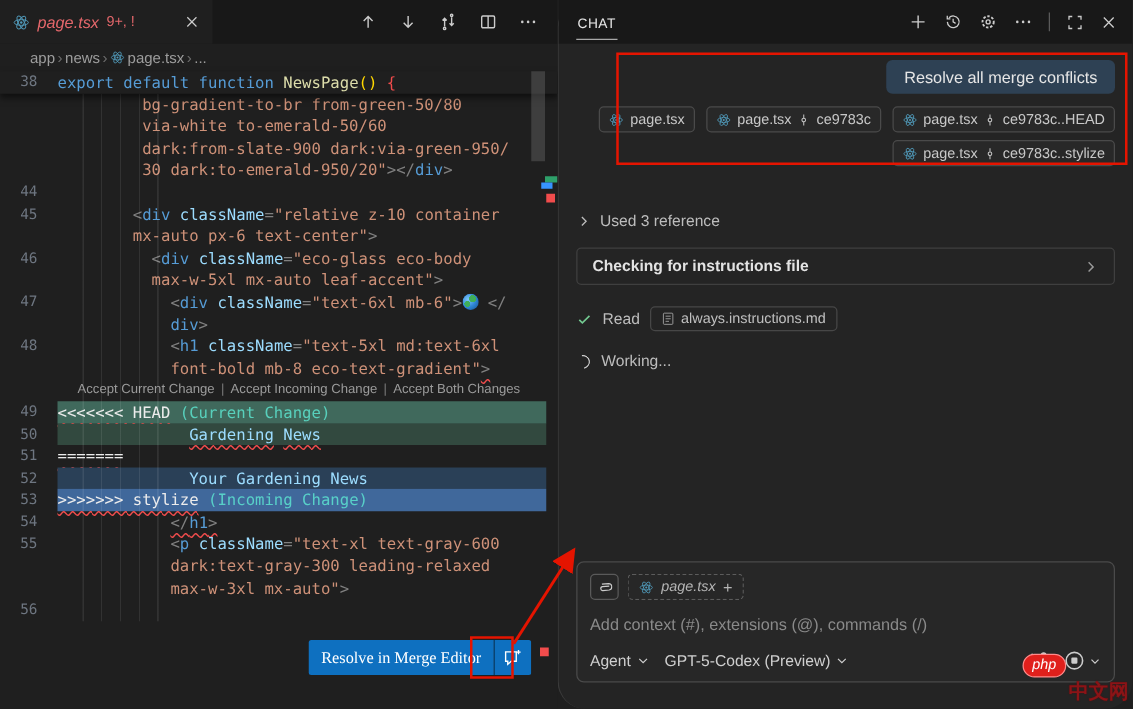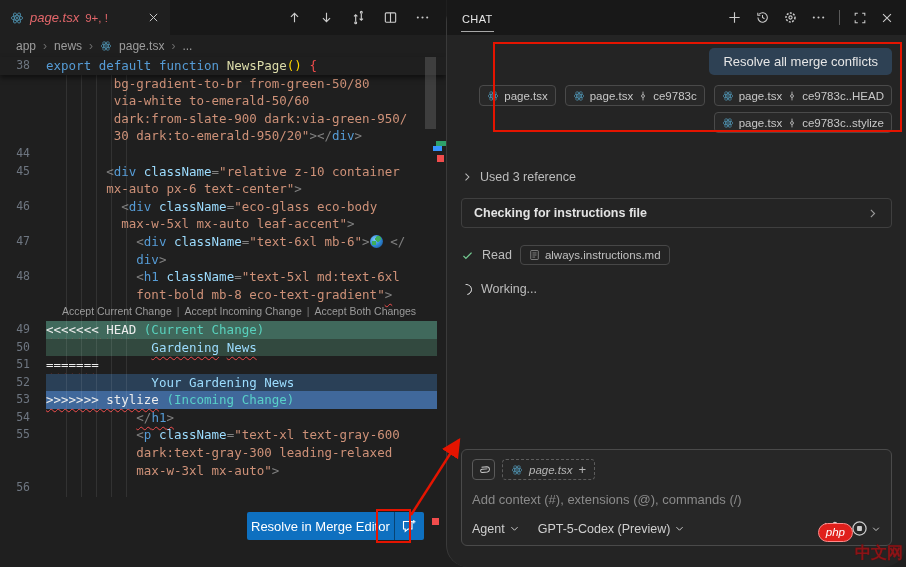--- a/index.html
+++ b/index.html
@@ -10,21 +10,21 @@
   .app { display:flex; width:906px; height:567px; }
 
   
   .editor-pane { width:446px; min-width:446px; position:relative; background:#1f1f1f; overflow:hidden; }
   .tabbar { height:35px; background:#181818; display:flex; align-items:stretch; }
   .tab { width:170px; background:#1f1f1f; display:flex; align-items:center; gap:6px; padding:0 10px; }
   .tab-name { color:#e4676b; font-style:italic; font-size:13px; }
   .tab-badge { color:#e4676b; font-size:11.5px; }
   .tab-close { margin-left:auto; }
   .editor-actions { margin-left:auto; display:flex; align-items:center; gap:17px; padding-right:16px; }
-  .breadcrumb { height:22px; display:flex; align-items:center; gap:7px; padding-left:16px; color:#9d9d9d; font-size:12px; }
+  .breadcrumb { height:22px; display:flex; align-items:center; gap:2px; padding-left:24px; color:#9d9d9d; font-size:12px; }
   .bc-sep { color:#6c6c6c; }
 
   .code { position:relative; font-family:"DejaVu Sans Mono","Liberation Mono",monospace; font-size:12.5px; padding-top:0; }
   .row { display:flex; height:17.6px; line-height:17.6px; }
   .row .ln { width:46px; min-width:46px; text-align:right; padding-right:16px; color:#6e7681; font-size:11.5px; }
   .row pre { margin:0; font:inherit; white-space:pre; flex:1; margin-right:9px; }
   .row.sticky { position:relative; z-index:4; background:#1f1f1f; box-shadow:0 3px 5px rgba(0,0,0,.5); }
   .bg-curhead pre { background:#40695c; }
   .bg-curbody pre { background:#32493f; }
   .bg-incbody pre { background:#2a4057; }
@@ -41,21 +41,21 @@
      background:
        radial-gradient(circle at 62% 30%, #3fae5a 0 23%, transparent 24%),
        radial-gradient(circle at 30% 62%, #3fae5a 0 19%, transparent 20%),
        radial-gradient(circle at 35% 35%, #7ec8ff 0%, #2f86d6 50%, #1d5fa0 85%);}
   .lens { font-family:"Liberation Sans",sans-serif; font-size:10.5px; color:#9b9b9b; padding-left:62px;
           display:flex; align-items:center; height:17.6px; gap:5px; }
   .lens .sep { color:#7a7a7a; }
 
   .resolve-btn { position:absolute; left:247px; top:512px; height:28px; display:flex; z-index:5; }
   .rb-main { background:#0e70c0; color:#fff; font-size:13px; display:flex; align-items:center;
-             padding:0 4px; border-radius:2px 0 0 2px; }
+             padding:0 10px; border-radius:2px 0 0 2px;font-family:Liberation Serif, serif; }
   .rb-icon { background:#0e70c0; width:30px; display:flex; align-items:center; justify-content:center;
              border-left:1px solid rgba(0,0,0,.4); border-radius:0 2px 2px 0; }
 
   .sb-thumb { position:absolute; left:425px; top:57px; width:11px; height:72px; background:rgba(121,121,121,.35); z-index:6;}
   .mark { position:absolute; z-index:6; }
   .mark-teal { left:436px; top:141px; width:10px; height:5px; background:#2ea06a; }
   .mark-blue { left:433px; top:146px; width:9px; height:5px; background:#3794ff; }
   .mark-red1 { left:437px; top:155px; width:7px; height:7px; background:#f14c4c; }
   .mark-red2 { left:432px; top:518px; width:7px; height:7px; background:#f14c4c; }
 
@@ -86,21 +86,21 @@
   .input-box { margin-top:auto; background:#272727; border:1px solid #4a4a4a; border-radius:6px; padding:9px 10px 8px; }
   .ctx-row { display:flex; align-items:center; gap:7px; }
   .attach-btn { width:23px; height:21px; border:1px solid #5a5a5a; border-radius:4px; display:flex; align-items:center; justify-content:center; }
   .ctx-chip { display:inline-flex; align-items:center; gap:6px; border:1px dashed #5c5c5c; border-radius:4px;
               padding:1px 8px; font-size:11.5px; color:#b5b5b5; height:21px; }
   .ctx-chip .fname { font-style:italic; }
   .ctx-plus { color:#b5b5b5; font-size:13px; }
   .placeholder { margin-top:12px; color:#8a8a8a; font-size:13px; }
   .ctl-row { margin-top:13px; display:flex; align-items:center; color:#cfcfcf; font-size:12.5px; }
   .mode-sel, .model-sel { display:flex; align-items:center; gap:4px; }
-  .model-sel { margin-left:18px; }
+  .model-sel { margin-left:12px; }
   .right-ctls { margin-left:auto; display:flex; align-items:center; gap:12px; }
   .stop-wrap { display:flex; align-items:center; gap:3px; }
 
   
   .ann-rect { position:absolute; border:2px solid #e51400; z-index:20; pointer-events:none; }
   #ann-rect-top { left:493px; top:42px; width:409px; height:90px; }
   #ann-rect-icon { left:376px; top:509px; width:35px; height:34px; }
   #ann-arrow { position:absolute; left:0; top:0; width:906px; height:567px; z-index:20; pointer-events:none; }
 
   .wm { position:absolute; right:3px; bottom:3px; display:flex; align-items:center; gap:2px; z-index:30; }

